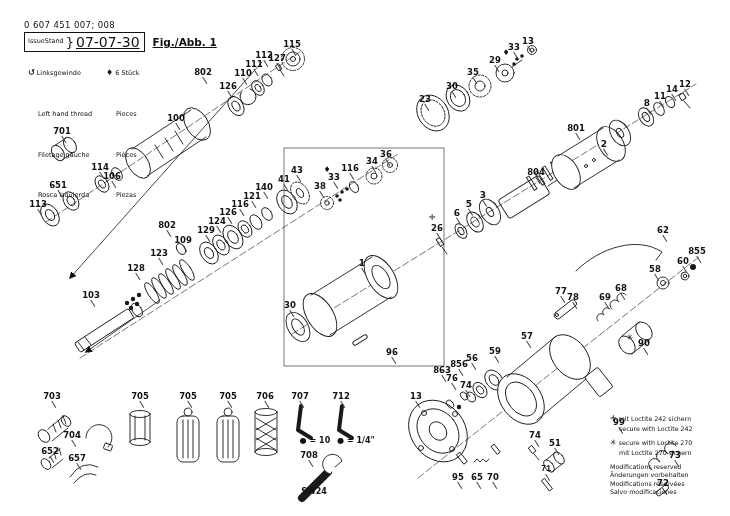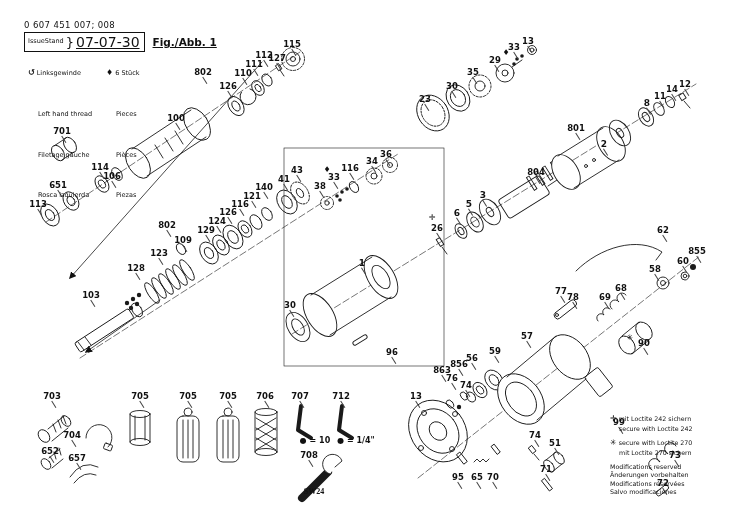--- a/index.html
+++ b/index.html
@@ -530,35 +530,35 @@
       <div class="callout" style="left: 442px; top: 370px;">863</div>
       <div class="callout" style="left: 452px; top: 378px;">76</div>
       <div class="callout" style="left: 466px; top: 385px;">74</div>
       <div class="callout" style="left: 619px; top: 406px; margin-top: 16px;">99</div>
       <div class="callout" style="left: 416px; top: 396px;">13</div>
       <div class="callout" style="left: 458px; top: 477px;">95</div>
       <div class="callout" style="left: 477px; top: 477px;">65</div>
       <div class="callout" style="left: 493px; top: 477px;">70</div>
       <div class="callout" style="left: 535px; top: 435px;">74</div>
       <div class="callout" style="left: 555px; top: 443px;">51</div>
-      <div class="callout" style="left: 546px; top: 469px;">71</div>
+      <div class="callout" style="left: 546px; top: 469px; font-family: Liberation Mono, monospace;">71</div>
       <div class="callout" style="left: 675px; top: 455px;">73</div>
       <div class="callout" style="left: 663px; top: 483px;">72</div>
       <div class="callout" style="left: 52px; top: 396px;">703</div>
       <div class="callout" style="left: 72px; top: 396px; margin-top: 39px;">704</div>
       <div class="callout" style="left: 140px; top: 396px;">705</div>
       <div class="callout" style="left: 188px; top: 396px;">705</div>
       <div class="callout" style="left: 228px; top: 396px;">705</div>
       <div class="callout" style="left: 265px; top: 396px;">706</div>
       <div class="callout" style="left: 300px; top: 396px;">707</div>
       <div class="callout" style="left: 341px; top: 396px; text-align: center;">712</div>
       <div class="callout noleader" style="left: 315px; top: 441px;">● = 10</div>
       <div class="callout noleader" style="left: 356px; top: 441px;">● = 1/4"</div>
       <div class="callout" style="left: 309px; top: 455px;">708</div>
-      <div class="callout noleader" style="left: 314px; top: 492px; font-family: Liberation Serif, serif;">SW24</div>
+      <div class="callout noleader" style="left: 314px; top: 492px;">SW24</div>
       <div class="callout" style="left: 50px; top: 451px;">652</div>
       <div class="callout" style="left: 77px; top: 458px;">657</div>
     </div>
 
   <div id="titleblock">
     <div class="partnum">0 607 451 007; 008</div>
     <div class="hrow">
       <div class="issuebox">
         <div class="ib-left">
           <span>Issue</span>

